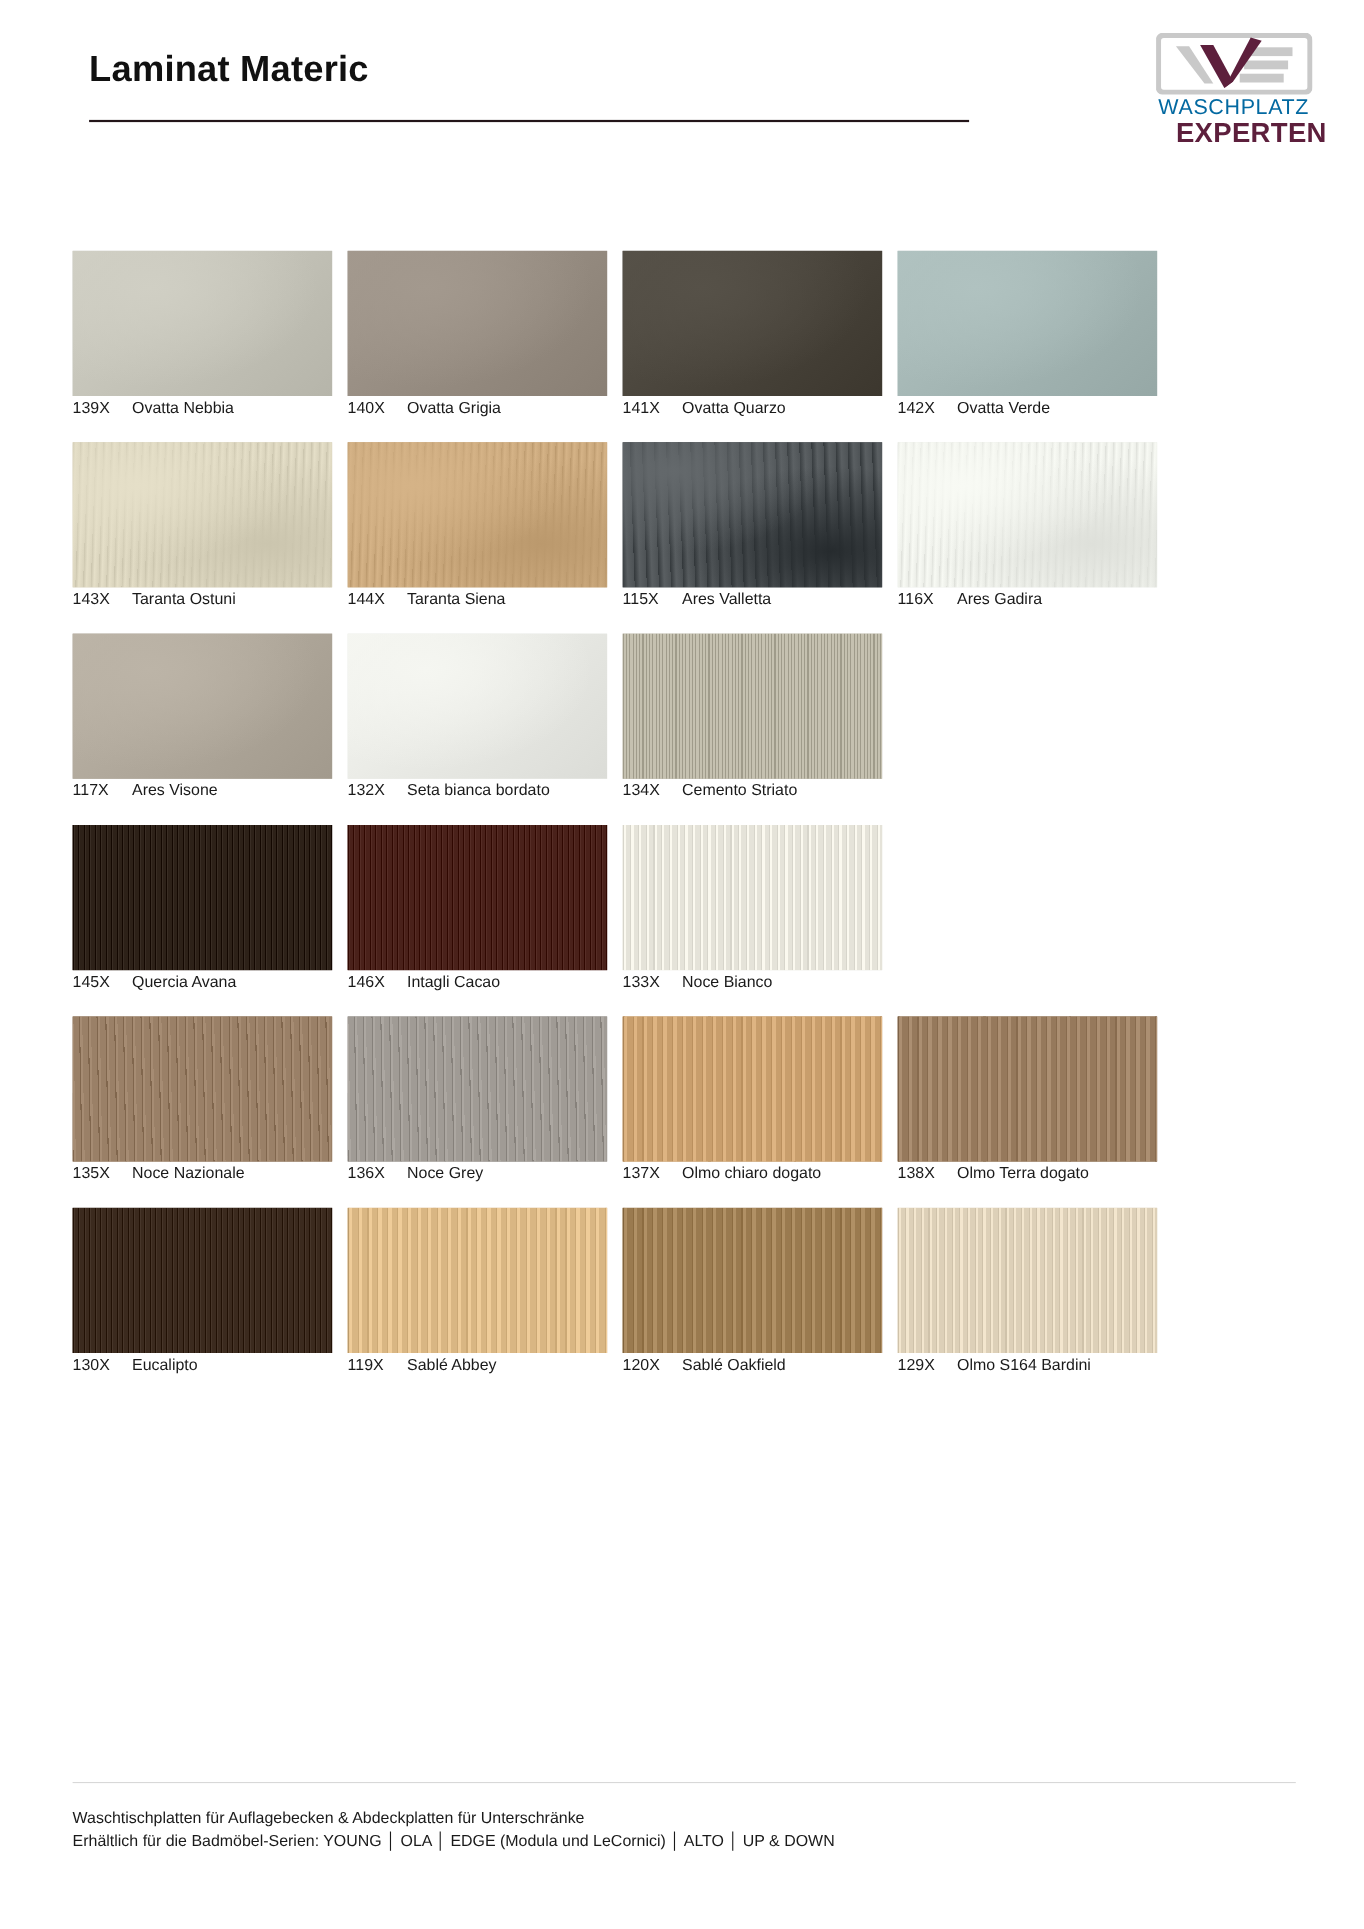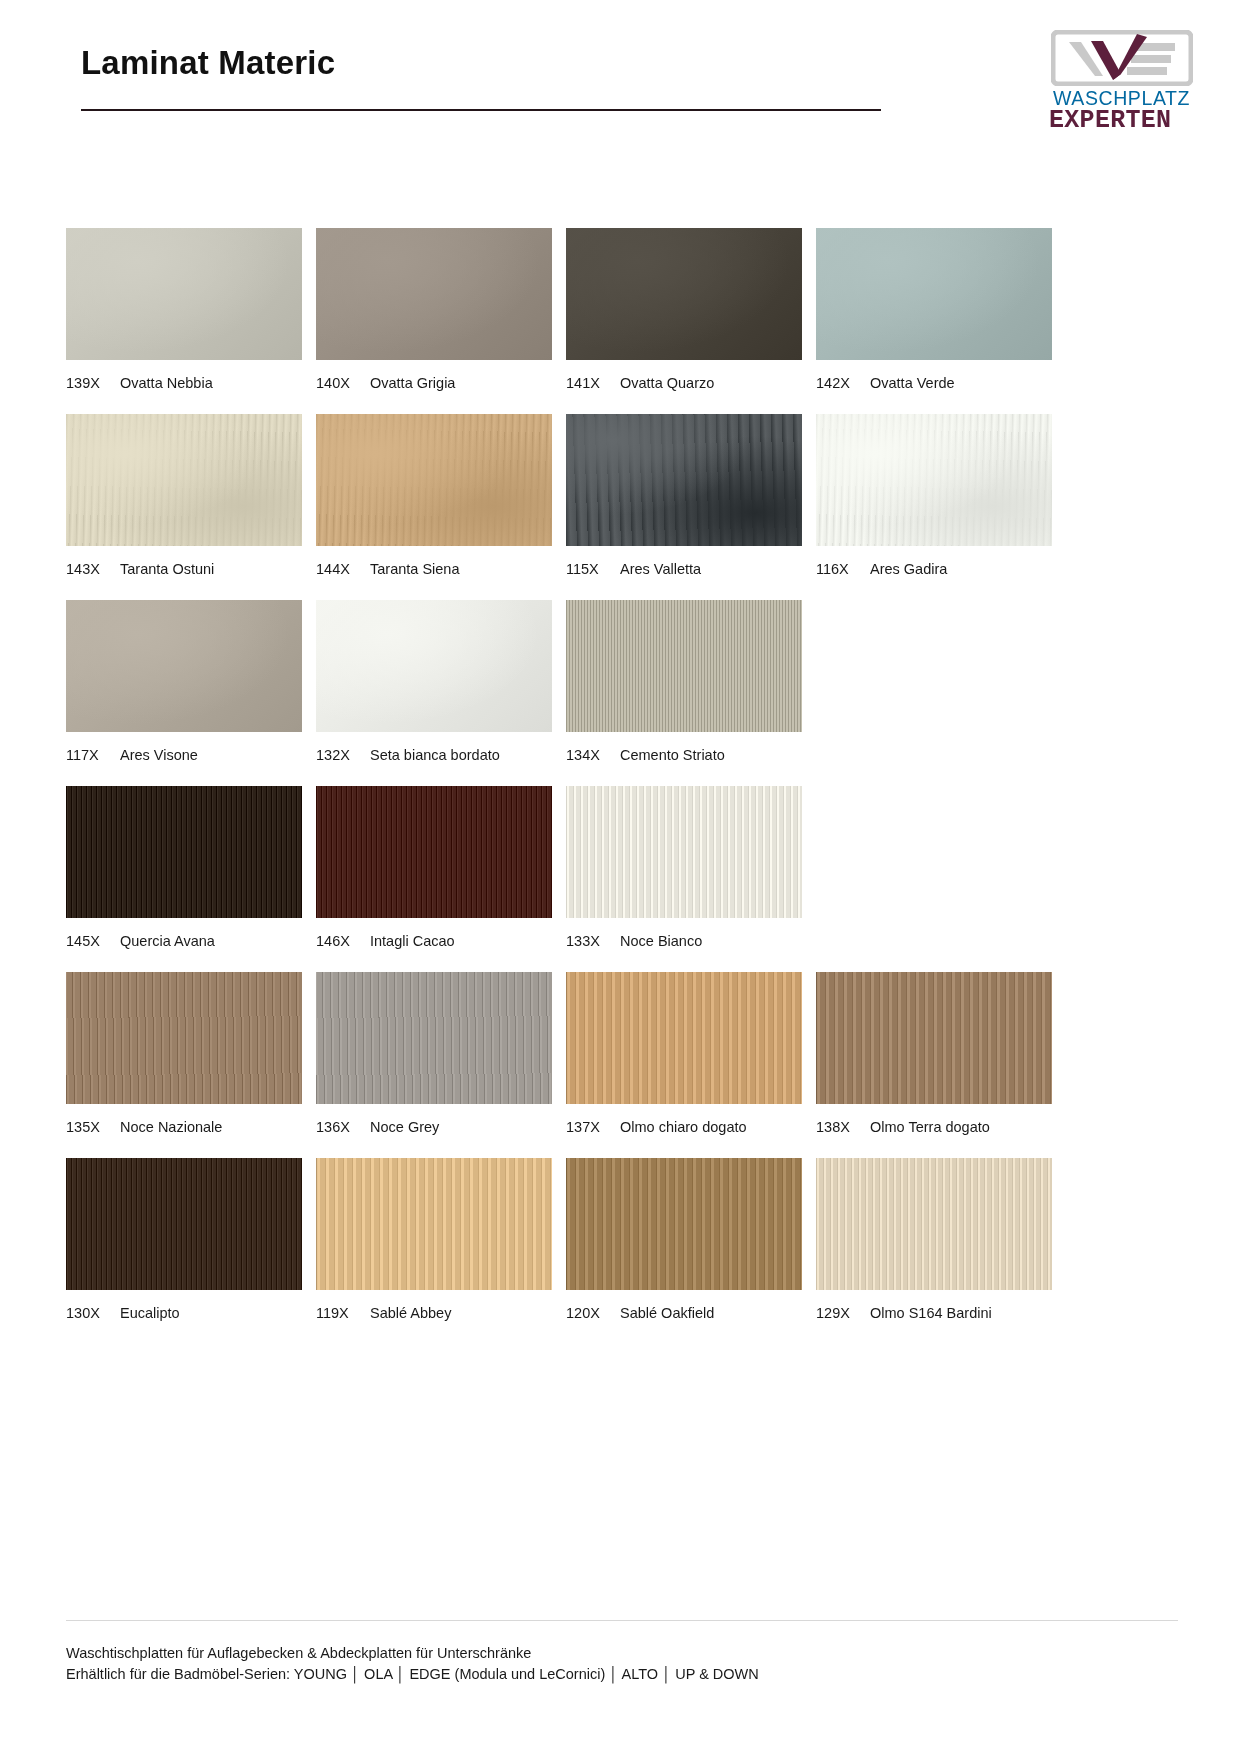--- a/index.html
+++ b/index.html
@@ -67,23 +67,23 @@
     margin-left: 8px;
     margin-top: 2px;
     line-height: 1.05;
     font-family: "Liberation Sans", sans-serif;
   }
   .logo-word-bottom {
     font-size: 25px;
     font-weight: bold;
     letter-spacing: 0.3px;
     color: #5d1f3c;
-    margin-left: 4px;
+    margin-left: 24px;
     line-height: 1.05;
-    font-family: Liberation Mono, monospace;
+    font-family: Liberation Sans, sans-serif;
   }
 
   
   .grid {
     position: absolute;
     left: 66px;
     top: 228px;
     width: 1112px;
   }
   .row {
@@ -103,21 +103,21 @@
     background-color: #cccccc;
     position: relative;
     overflow: hidden;
   }
   .swatch .tex {
     position: absolute;
     left: 0; top: 0; right: 0; bottom: 0;
   }
 
   .caption {
-    margin-top: 15px;
+    margin-top: 3px;
     font-size: 14.5px;
     color: #1a1a1a;
     white-space: nowrap;
     font-family: "Liberation Sans", sans-serif;
   }
   .caption .code {
     display: inline-block;
     min-width: 46px;
     margin-right: 8px;
   }

